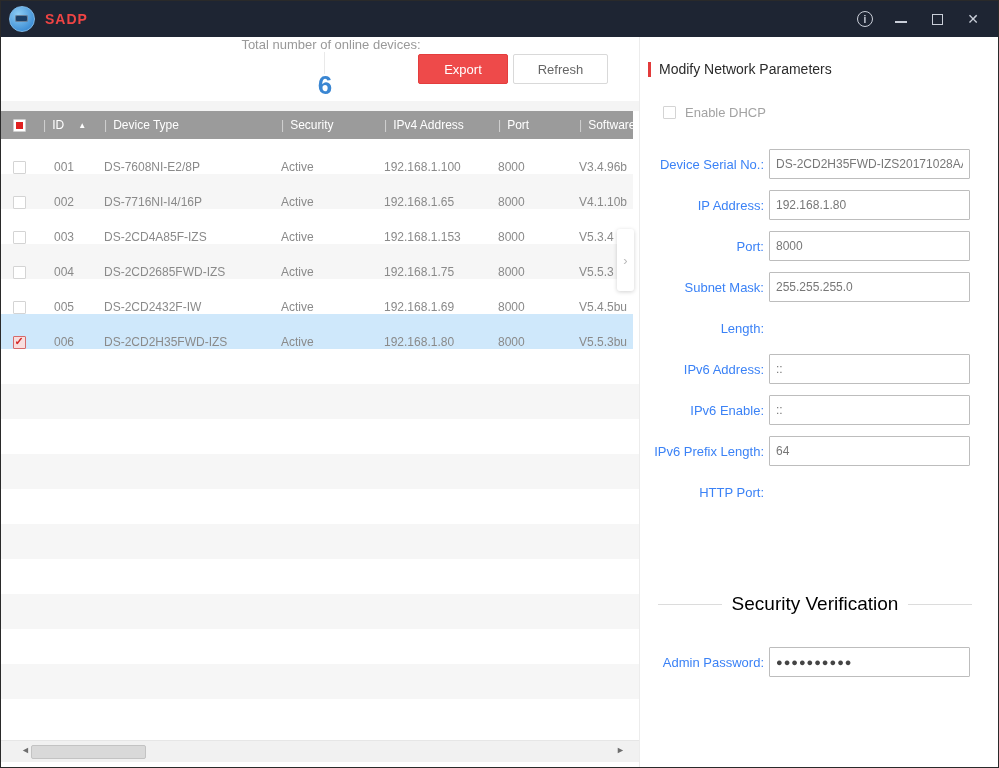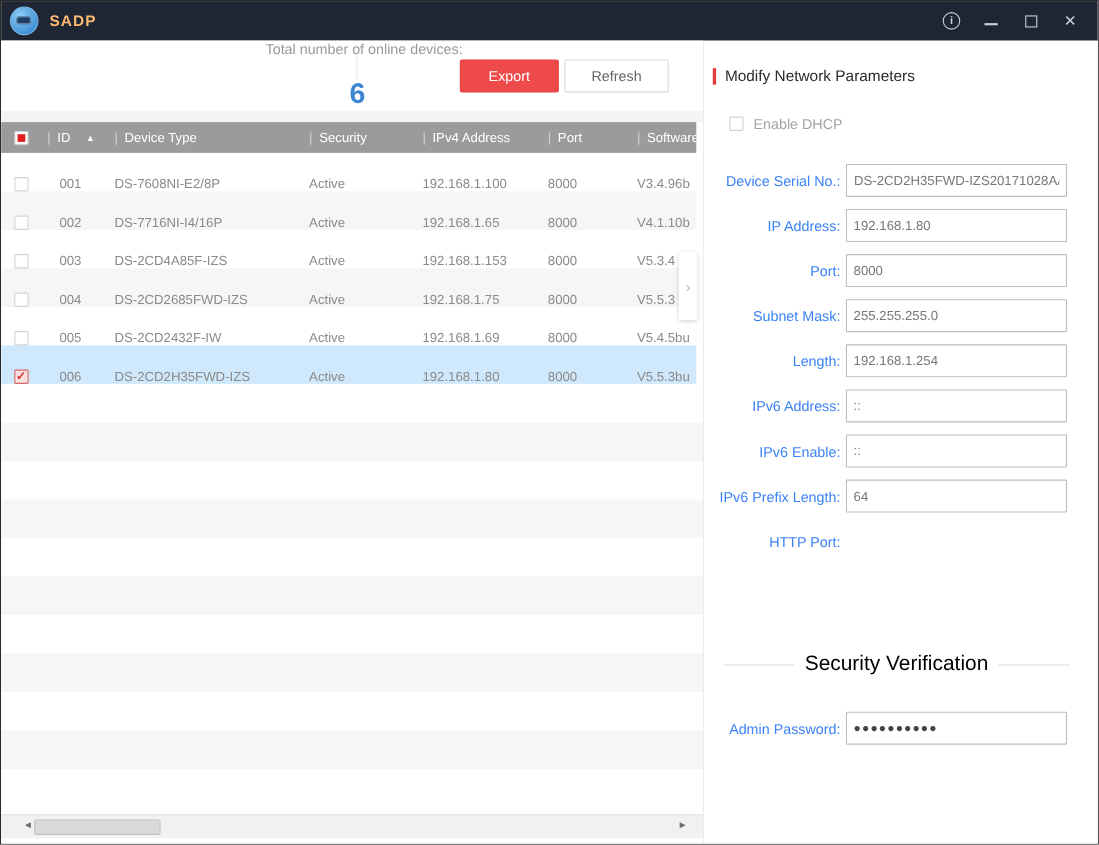--- a/index.html
+++ b/index.html
@@ -6,21 +6,21 @@
   html,body { width:999px; height:768px; font-family:"Liberation Sans", sans-serif; background:#fff; }
   .window { position:relative; width:999px; height:768px; border:1px solid #2a2a2a; overflow:hidden; background:#fff; }
 
   
   .titlebar { position:absolute; top:0; left:0; right:0; height:36px; background:#1e2533; display:flex; align-items:center; }
   .logo { width:26px; height:26px; margin-left:8px; border-radius:50%;
           background:radial-gradient(circle at 35% 30%, #8ecdf4, #3f8fd6 75%);
           border:1px solid #7db9e8; position:relative; }
   .logo::after { content:""; position:absolute; left:5px; top:8px; width:13px; height:7px;
           background:#1c3f66; border-radius:2px; box-shadow:inset 0 0 0 1px rgba(255,255,255,.35); }
-  .app-title { color:#fdba74; font-size:14px; font-weight:bold; letter-spacing:1px; margin-left:10px; }
+  .app-title { color:#ef4444; font-size:14px; font-weight:bold; letter-spacing:1px; margin-left:10px; }
   .tb-icons { margin-left:auto; display:flex; align-items:center; gap:14px; padding-right:14px; }
   .tb-ico { color:#c9ced8; width:22px; height:22px; display:flex; align-items:center; justify-content:center; cursor:default; }
   .ico-info { width:16px; height:16px; border:1.5px solid #c9ced8; border-radius:50%; font-size:10px; font-weight:bold; display:flex; align-items:center; justify-content:center; }
   .ico-min { width:12px; height:12px; position:relative; }
   .ico-min::after { content:""; position:absolute; left:0; right:0; bottom:2px; border-bottom:2px solid #c9ced8; }
   .ico-max { width:11px; height:11px; border:1.5px solid #c9ced8; }
   .ico-close { font-size:14px; }
 
   
   .left { position:absolute; top:36px; left:0; width:638px; bottom:0; background:#fff; }
@@ -257,21 +257,20 @@
       <div class="frow">
         <span class="flabel">Port:</span>
         <input class="finput" value="8000" style="">
       </div>
       <div class="frow">
         <span class="flabel">Subnet Mask:</span>
         <input class="finput" value="255.255.255.0" style="">
       </div>
       <div class="frow">
         <span class="flabel">Length:</span>
-        <input class="finput" value="192.168.1.254" style="">
       </div>
       <div class="frow">
         <span class="flabel">IPv6 Address:</span>
         <input class="finput" value="::" style="">
       </div>
       <div class="frow">
         <span class="flabel">IPv6 Enable:</span>
         <input class="finput" value="::" style="">
       </div>
       <div class="frow">

